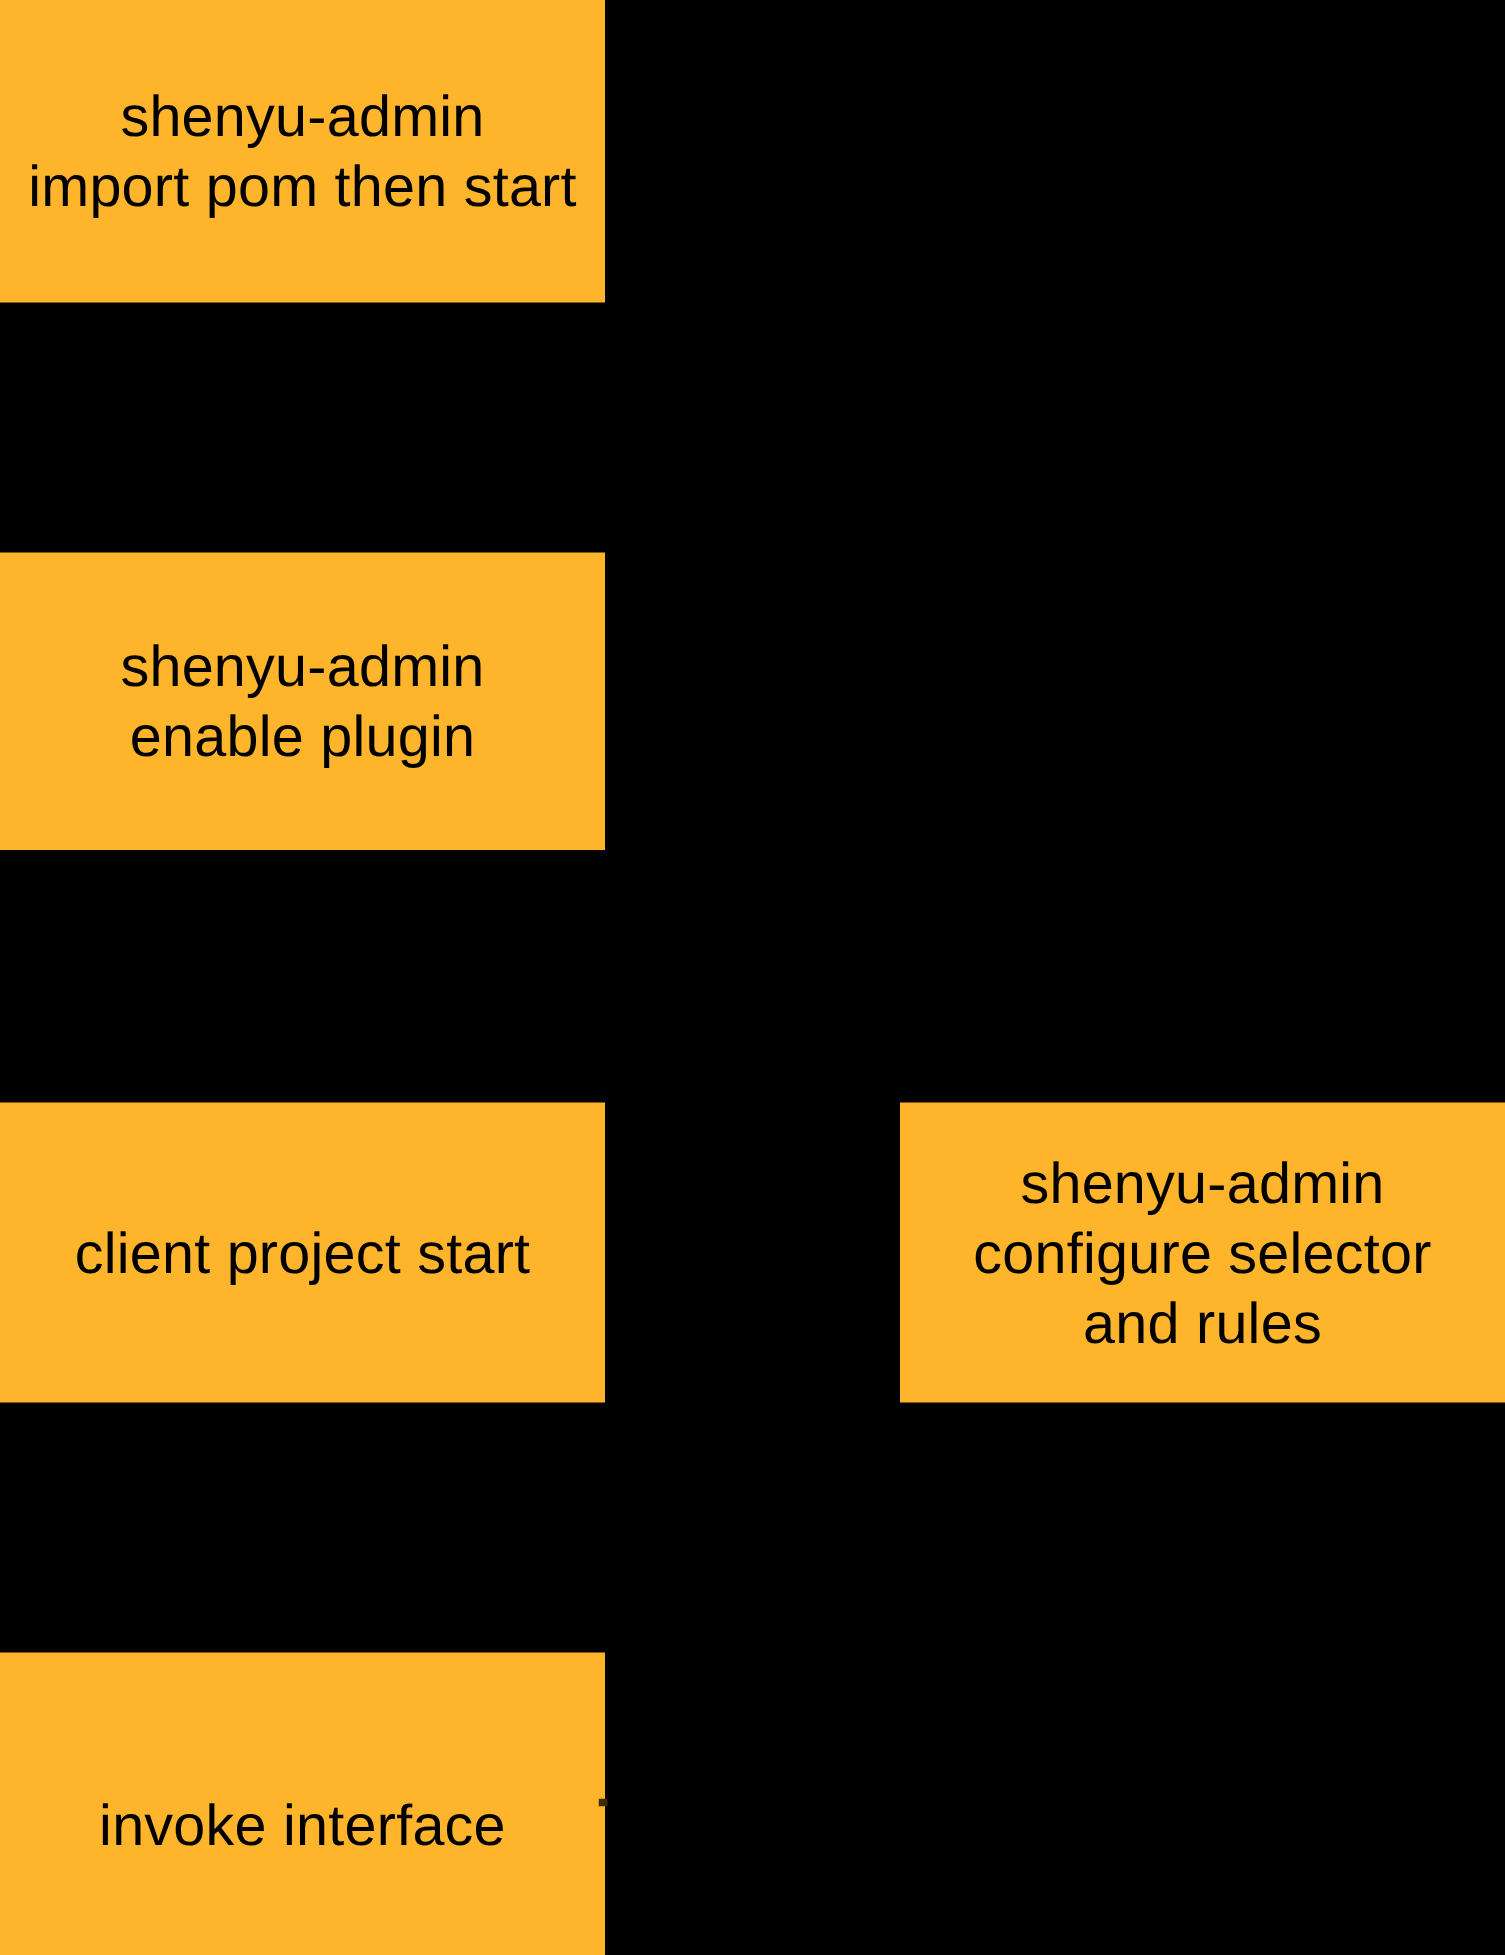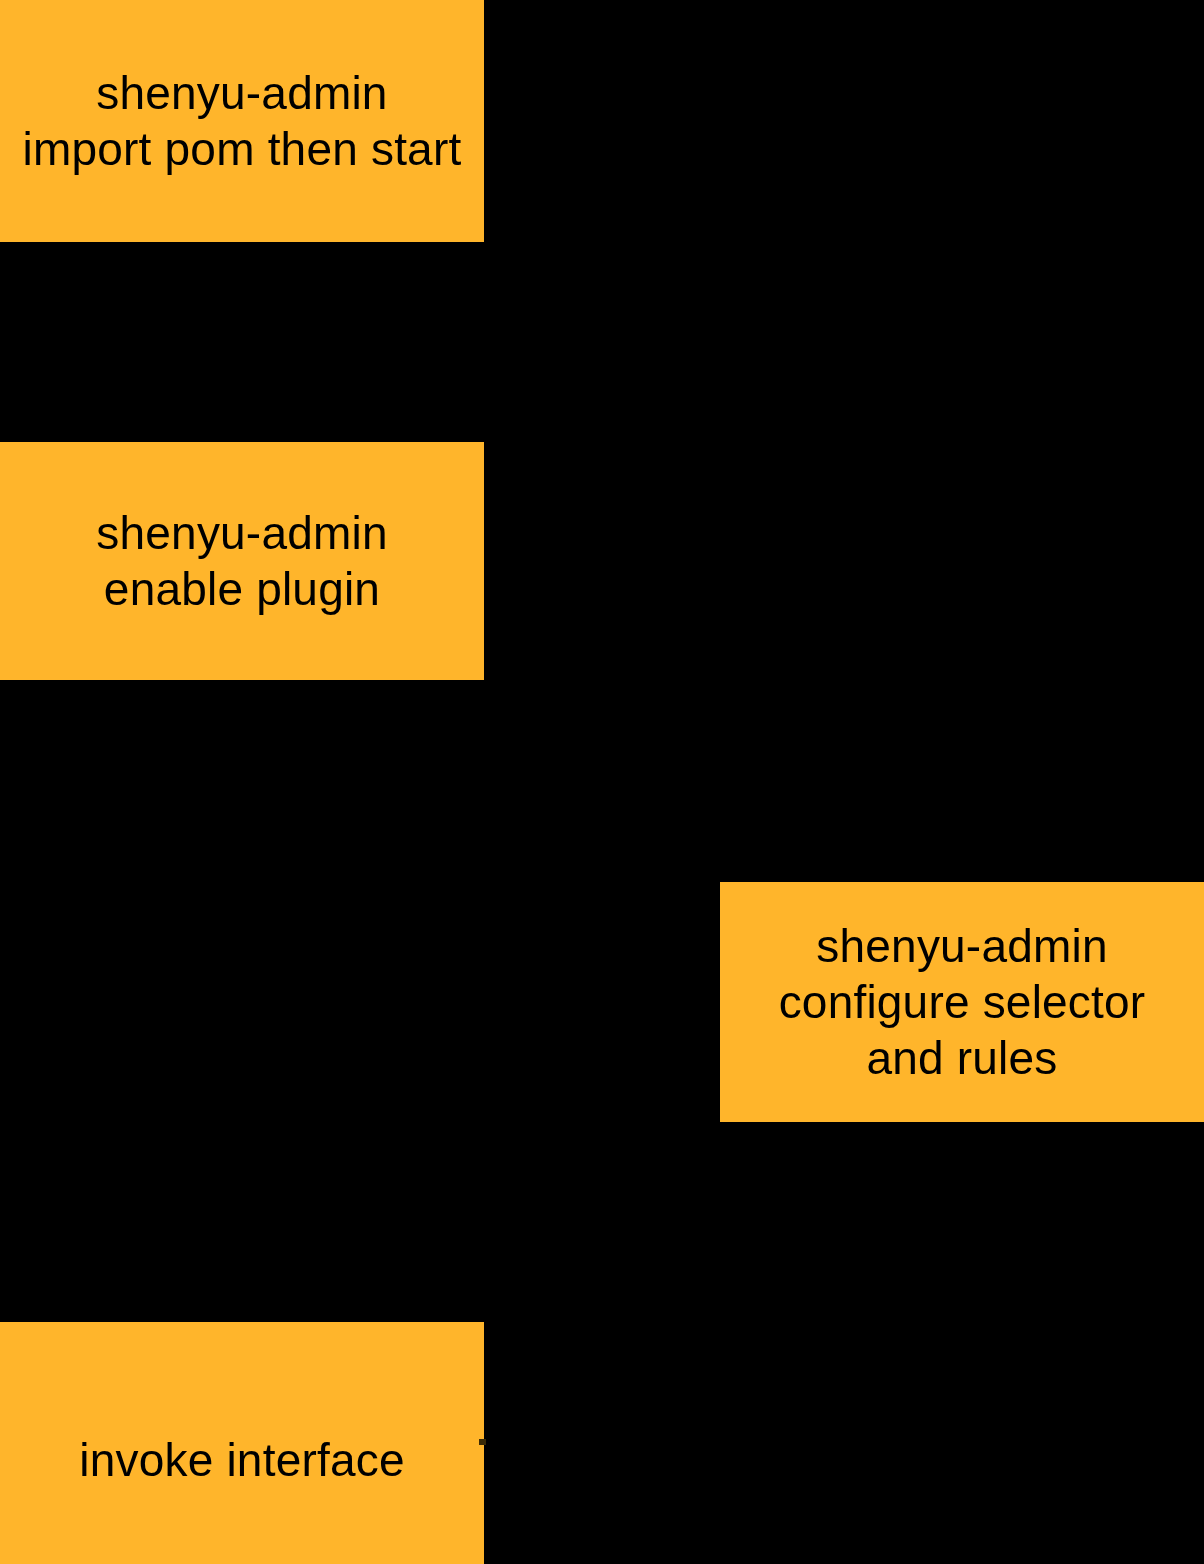--- a/index.html
+++ b/index.html
@@ -56,20 +56,21 @@
 <body>
 
 <div id="canvas">
 
   <div class="node" id="node-import-pom">shenyu-admin
 import pom then start</div>
 
   <div class="node" id="node-enable-plugin">shenyu-admin
 enable plugin</div>
 
+  <div class="node" id="node-client-start">client project start</div>
 
   <div class="node" id="node-configure">shenyu-admin
 configure selector
 and rules</div>
 
   <div class="node" id="node-invoke">invoke interface</div>
 
   <div class="connector-stub"></div>
 
 </div>

